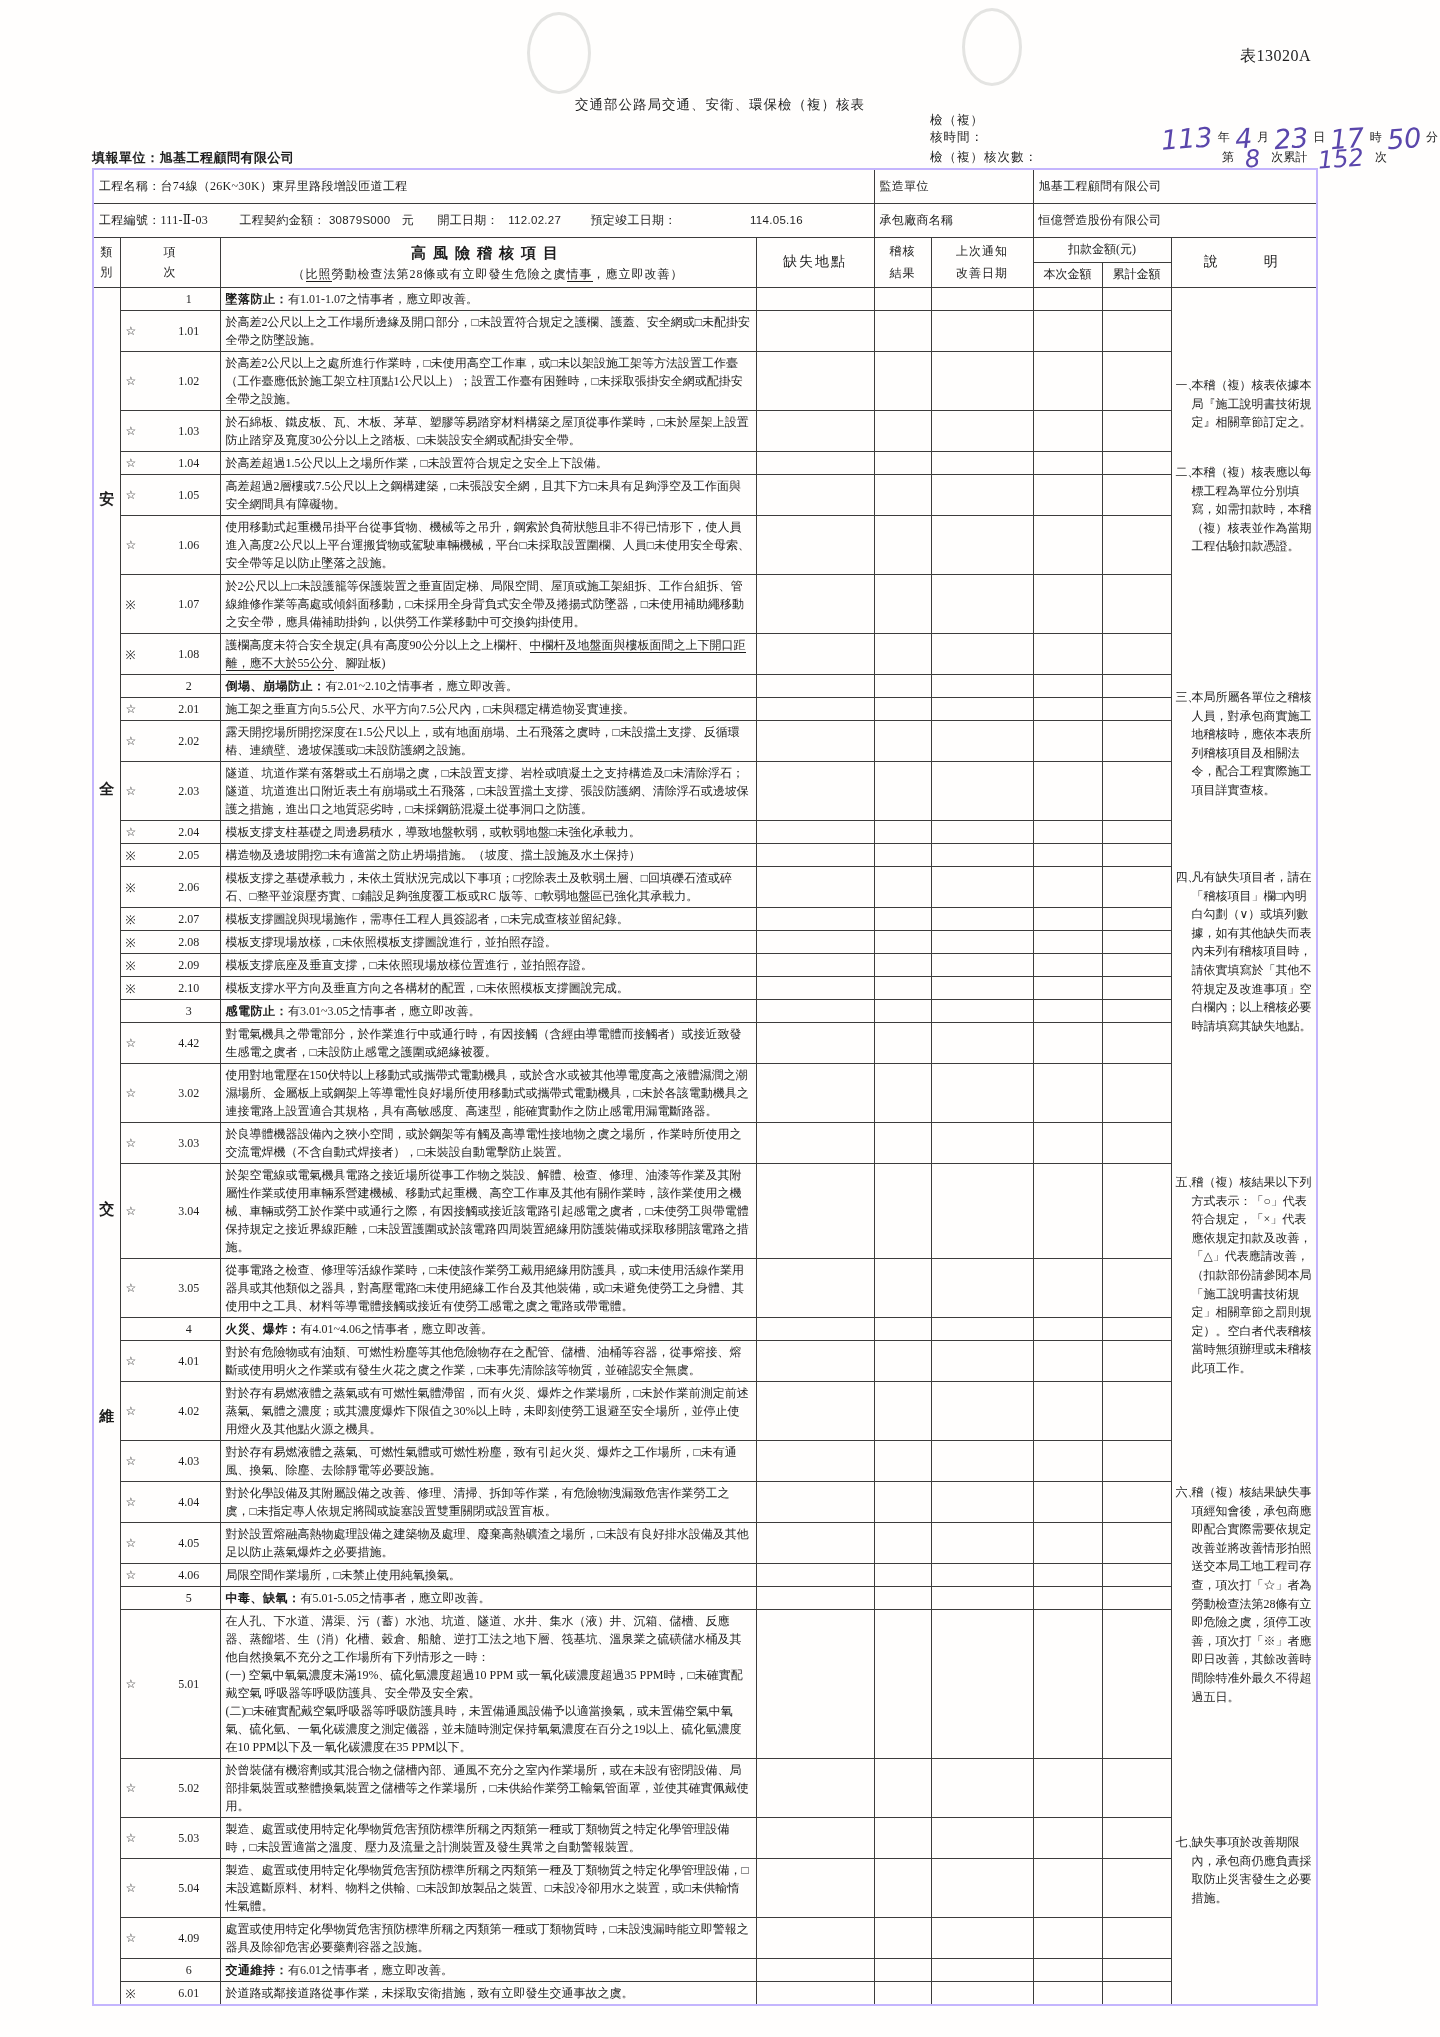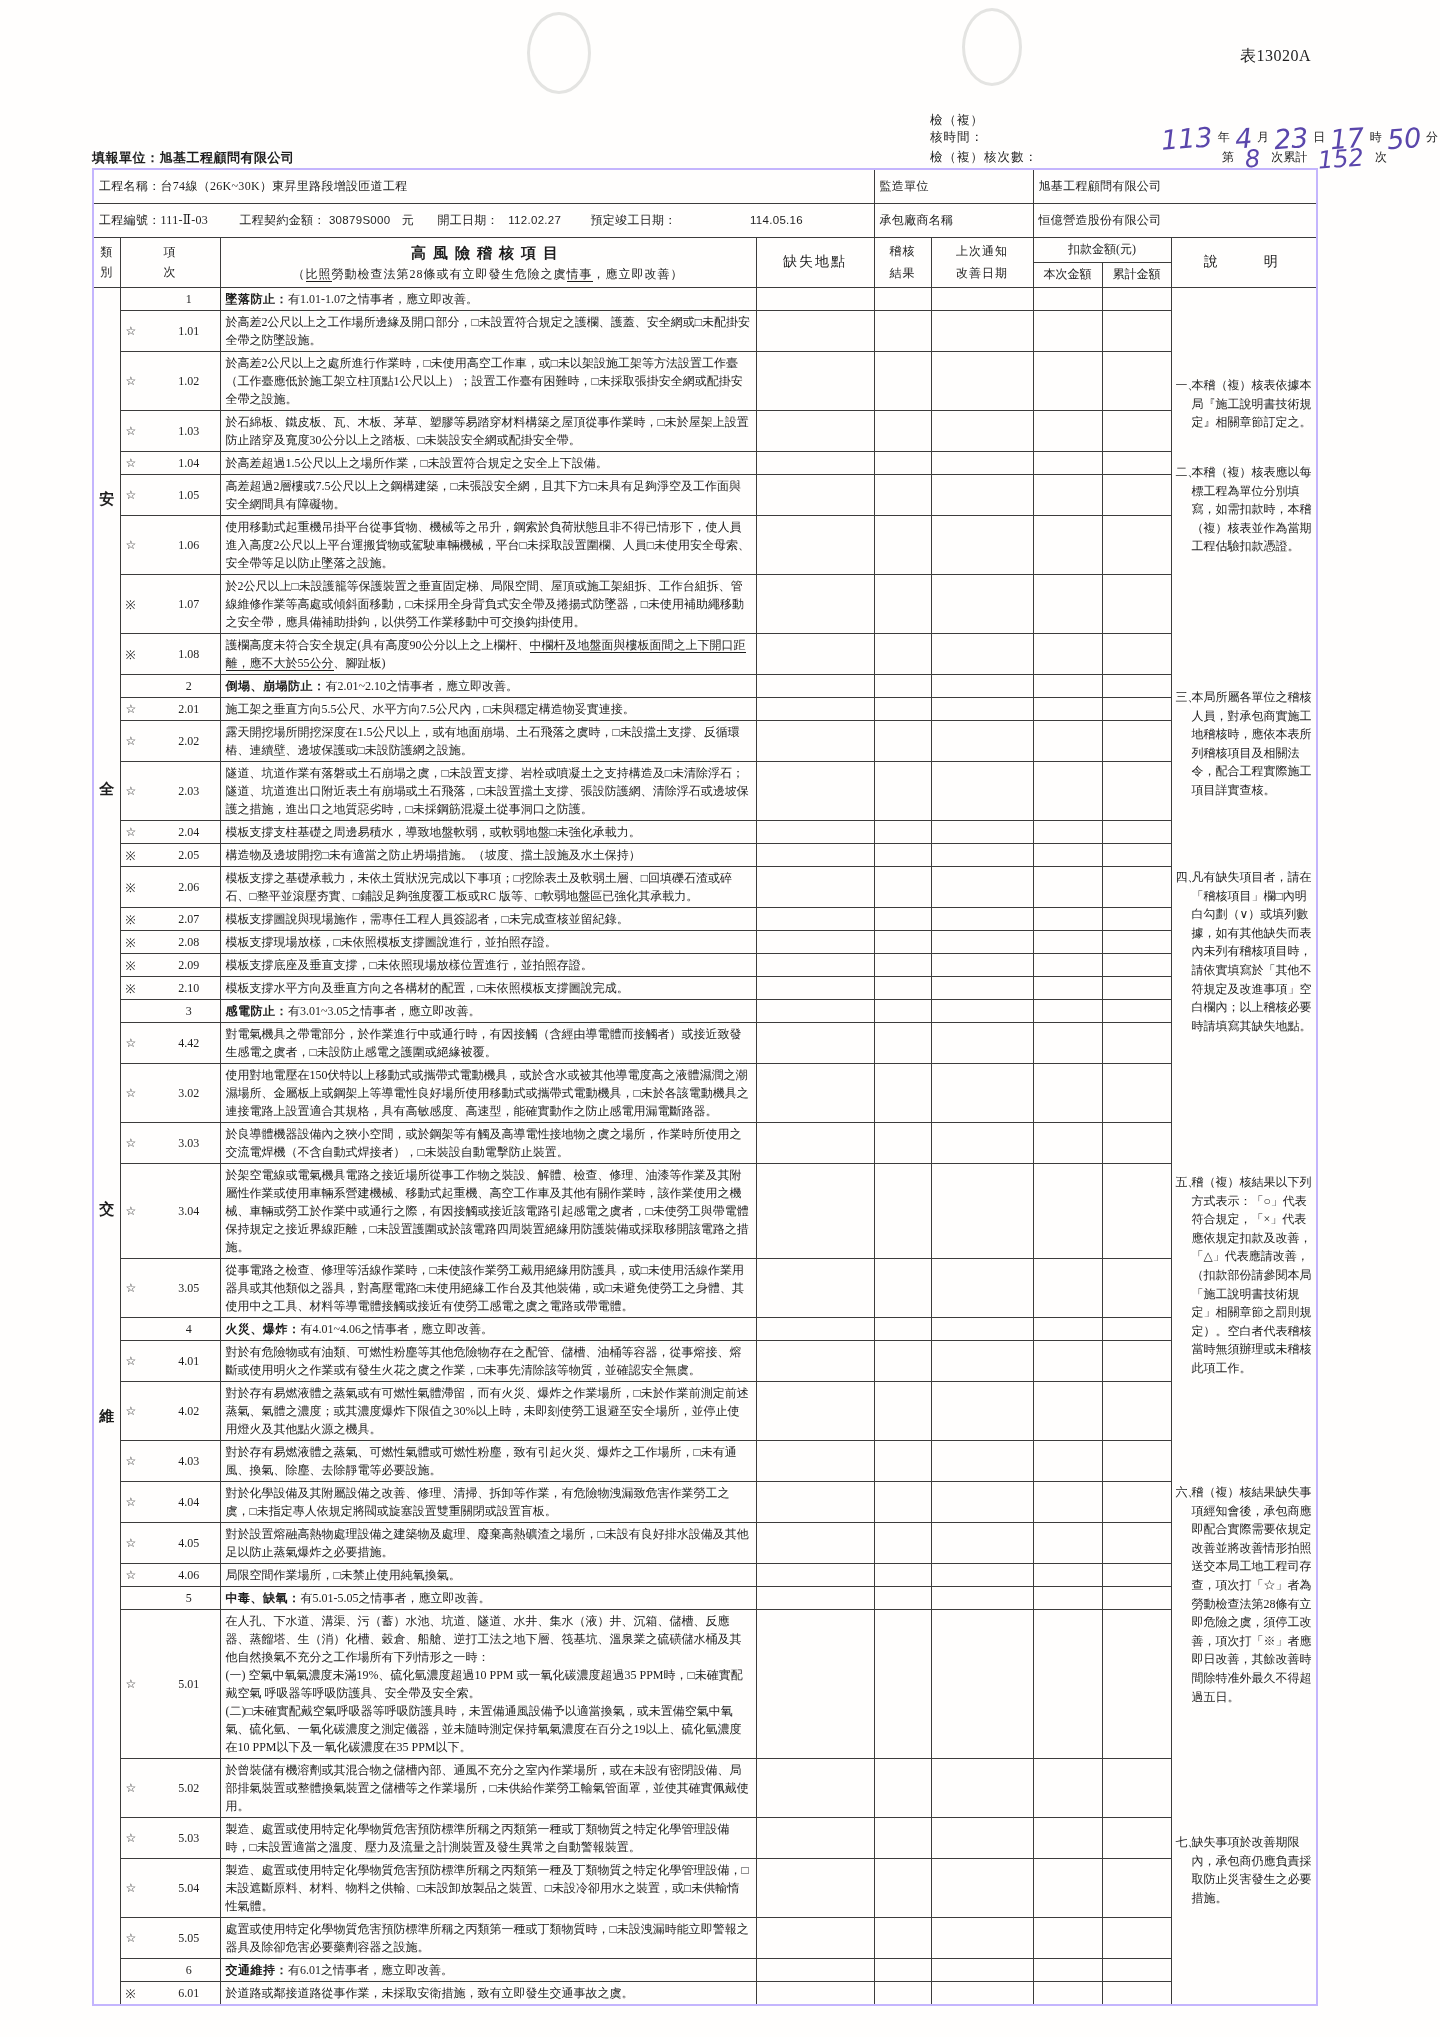--- a/index.html
+++ b/index.html
@@ -61,20 +61,21 @@
 </style>
 </head>
 <body>
 
 <div class="page">
 
   <div class="punch p1"></div>
   <div class="punch p2"></div>
 
   <div class="form-code">表13020A</div>
+  <div class="doc-title">交通部公路局交通、安衛、環保檢（複）核表</div>
 
   <div class="meta-line fill-unit">
     <span>填報單位：</span><span>旭基工程顧問有限公司</span>
   </div>
 
   <div class="meta-line time-line">
     <span class="meta-label">檢（複）核時間：</span>
     <span class="time-vals">
       <span class="hw">113</span>
       <span class="unit">年</span>
@@ -577,21 +578,21 @@
           <td class="c-no">5.04</td>
           <td class="c-text">製造、處置或使用特定化學物質危害預防標準所稱之丙類第一種及丁類物質之特定化學管理設備，□未設遮斷原料、材料、物料之供輸、□未設卸放製品之裝置、□未設冷卻用水之裝置，或□未供輸惰性氣體。</td>
           <td class="c-empty"></td>
           <td class="c-empty"></td>
           <td class="c-empty"></td>
           <td class="c-empty"></td>
           <td class="c-empty"></td>
         </tr>
         <tr>
           <td class="c-star">☆</td>
-          <td class="c-no">5.05</td>
+          <td class="c-no">4.09</td>
           <td class="c-text">處置或使用特定化學物質危害預防標準所稱之丙類第一種或丁類物質時，□未設洩漏時能立即警報之器具及除卻危害必要藥劑容器之設施。</td>
           <td class="c-empty"></td>
           <td class="c-empty"></td>
           <td class="c-empty"></td>
           <td class="c-empty"></td>
           <td class="c-empty"></td>
         </tr>
         <tr>
           <td class="c-star"></td>
           <td class="c-no">6</td>

